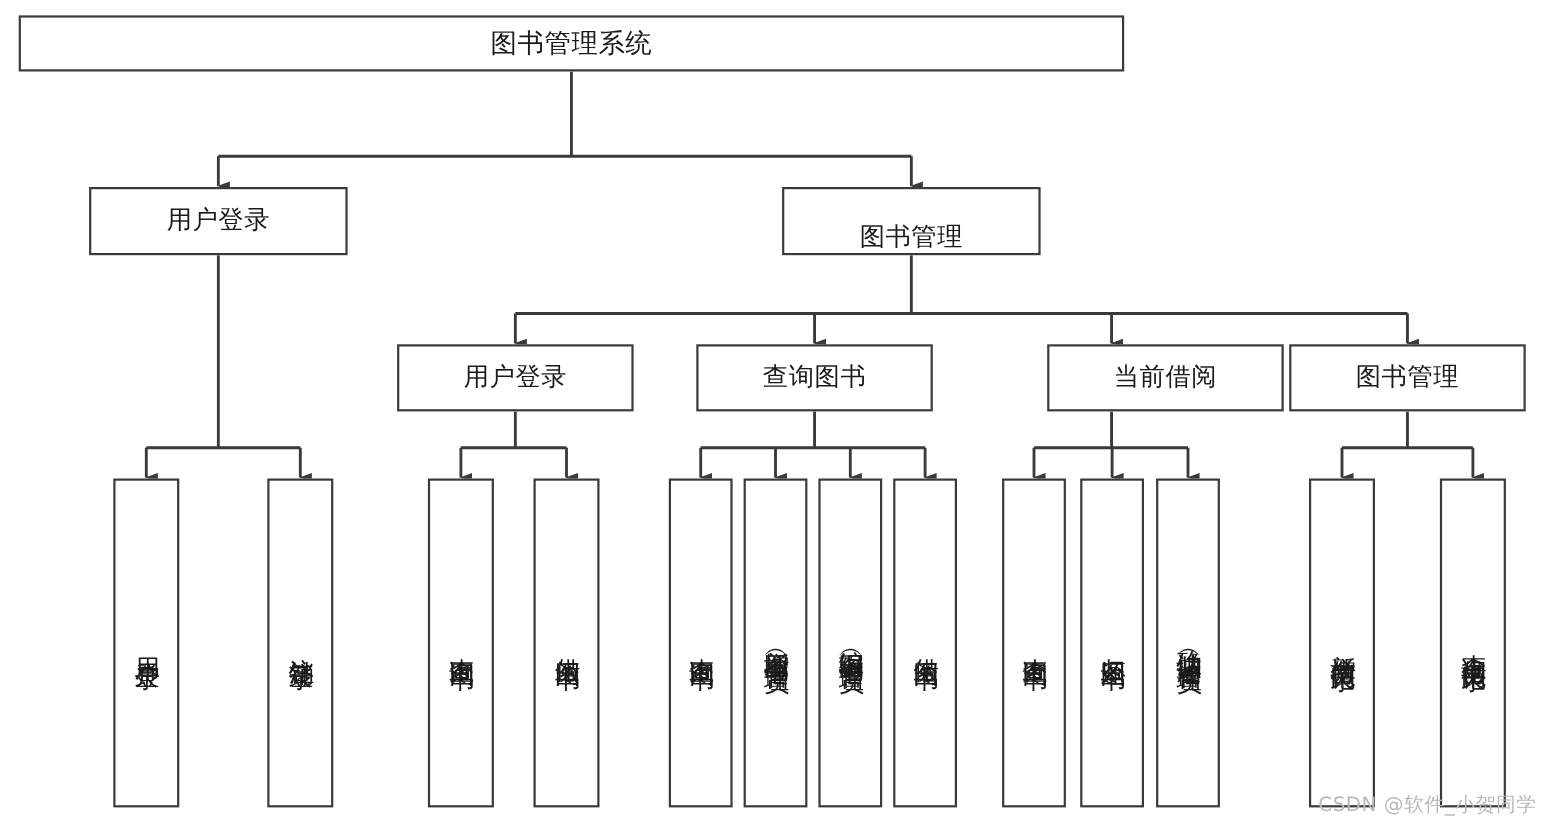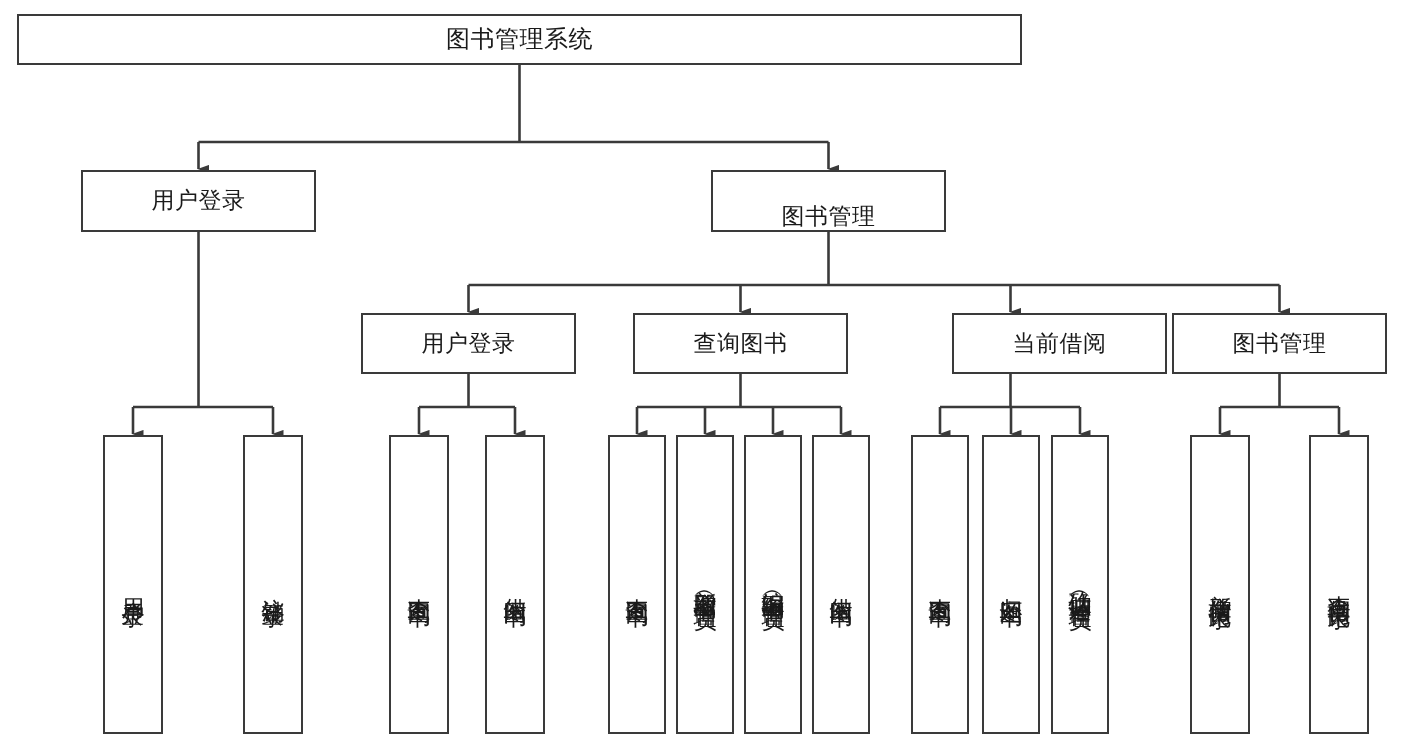--- a/index.html
+++ b/index.html
@@ -175,13 +175,14 @@
         <span class="label">确认归还（管理员）</span>
       </div>
       <div class="node vert" style="left: 1190px; top: 435px; width: 60px; height: 299px;">
         <span class="label">新增借阅记录</span>
       </div>
       <div class="node vert" style="left: 1309px; top: 435px; width: 60px; height: 299px;">
         <span class="label">查询借阅记录</span>
       </div>
     </div>
 
+  <div id="watermark">CSDN @软件_小贺同学</div>
 </div>
 
 </body></html>

